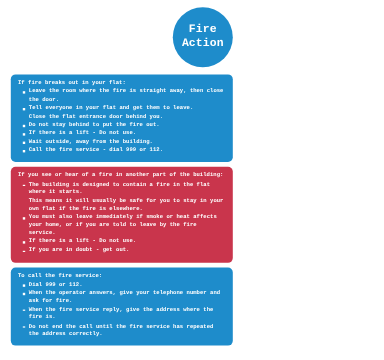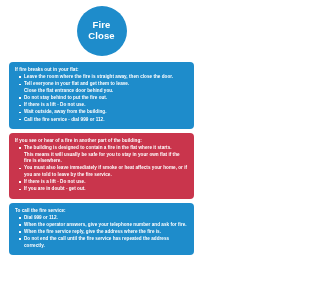--- a/index.html
+++ b/index.html
@@ -15,21 +15,22 @@
     position: relative;
   }
   .poster {
     width: 203px;
     height: 300px;
     box-sizing: border-box;
     padding: 0 9px;
     background: #ffffff;
     display: flex;
     flex-direction: column;
-    align-items: center;
+    align-items: flex-end;
+    font-family: Liberation Mono, monospace;
   }
   .logo-area {
     height: 62px;
     display: flex;
     align-items: center;
     justify-content: center;
     flex: none;
   }
   .logo-circle {
     width: 50px;
@@ -93,21 +94,21 @@
   }
 </style>
 </head>
 <body>
 
 <div class="poster">
 
   <div class="logo-area">
     <div class="logo-circle">
       <span>Fire</span>
-      <span>Close</span>
+      <span>Action</span>
     </div>
   </div>
 
   <div id="panels">
       <div class="panel panel-blue">
         <div class="heading">If fire breaks out in your flat:</div>
         <ul class="bullets">
           <li><span>Leave the room where the fire is straight away, then close the door.</span></li>
           <li><span>Tell everyone in your flat and get them to leave.</span><span class="subline">Close the flat entrance door behind you.</span></li>
           <li><span>Do not stay behind to put the fire out.</span></li>

